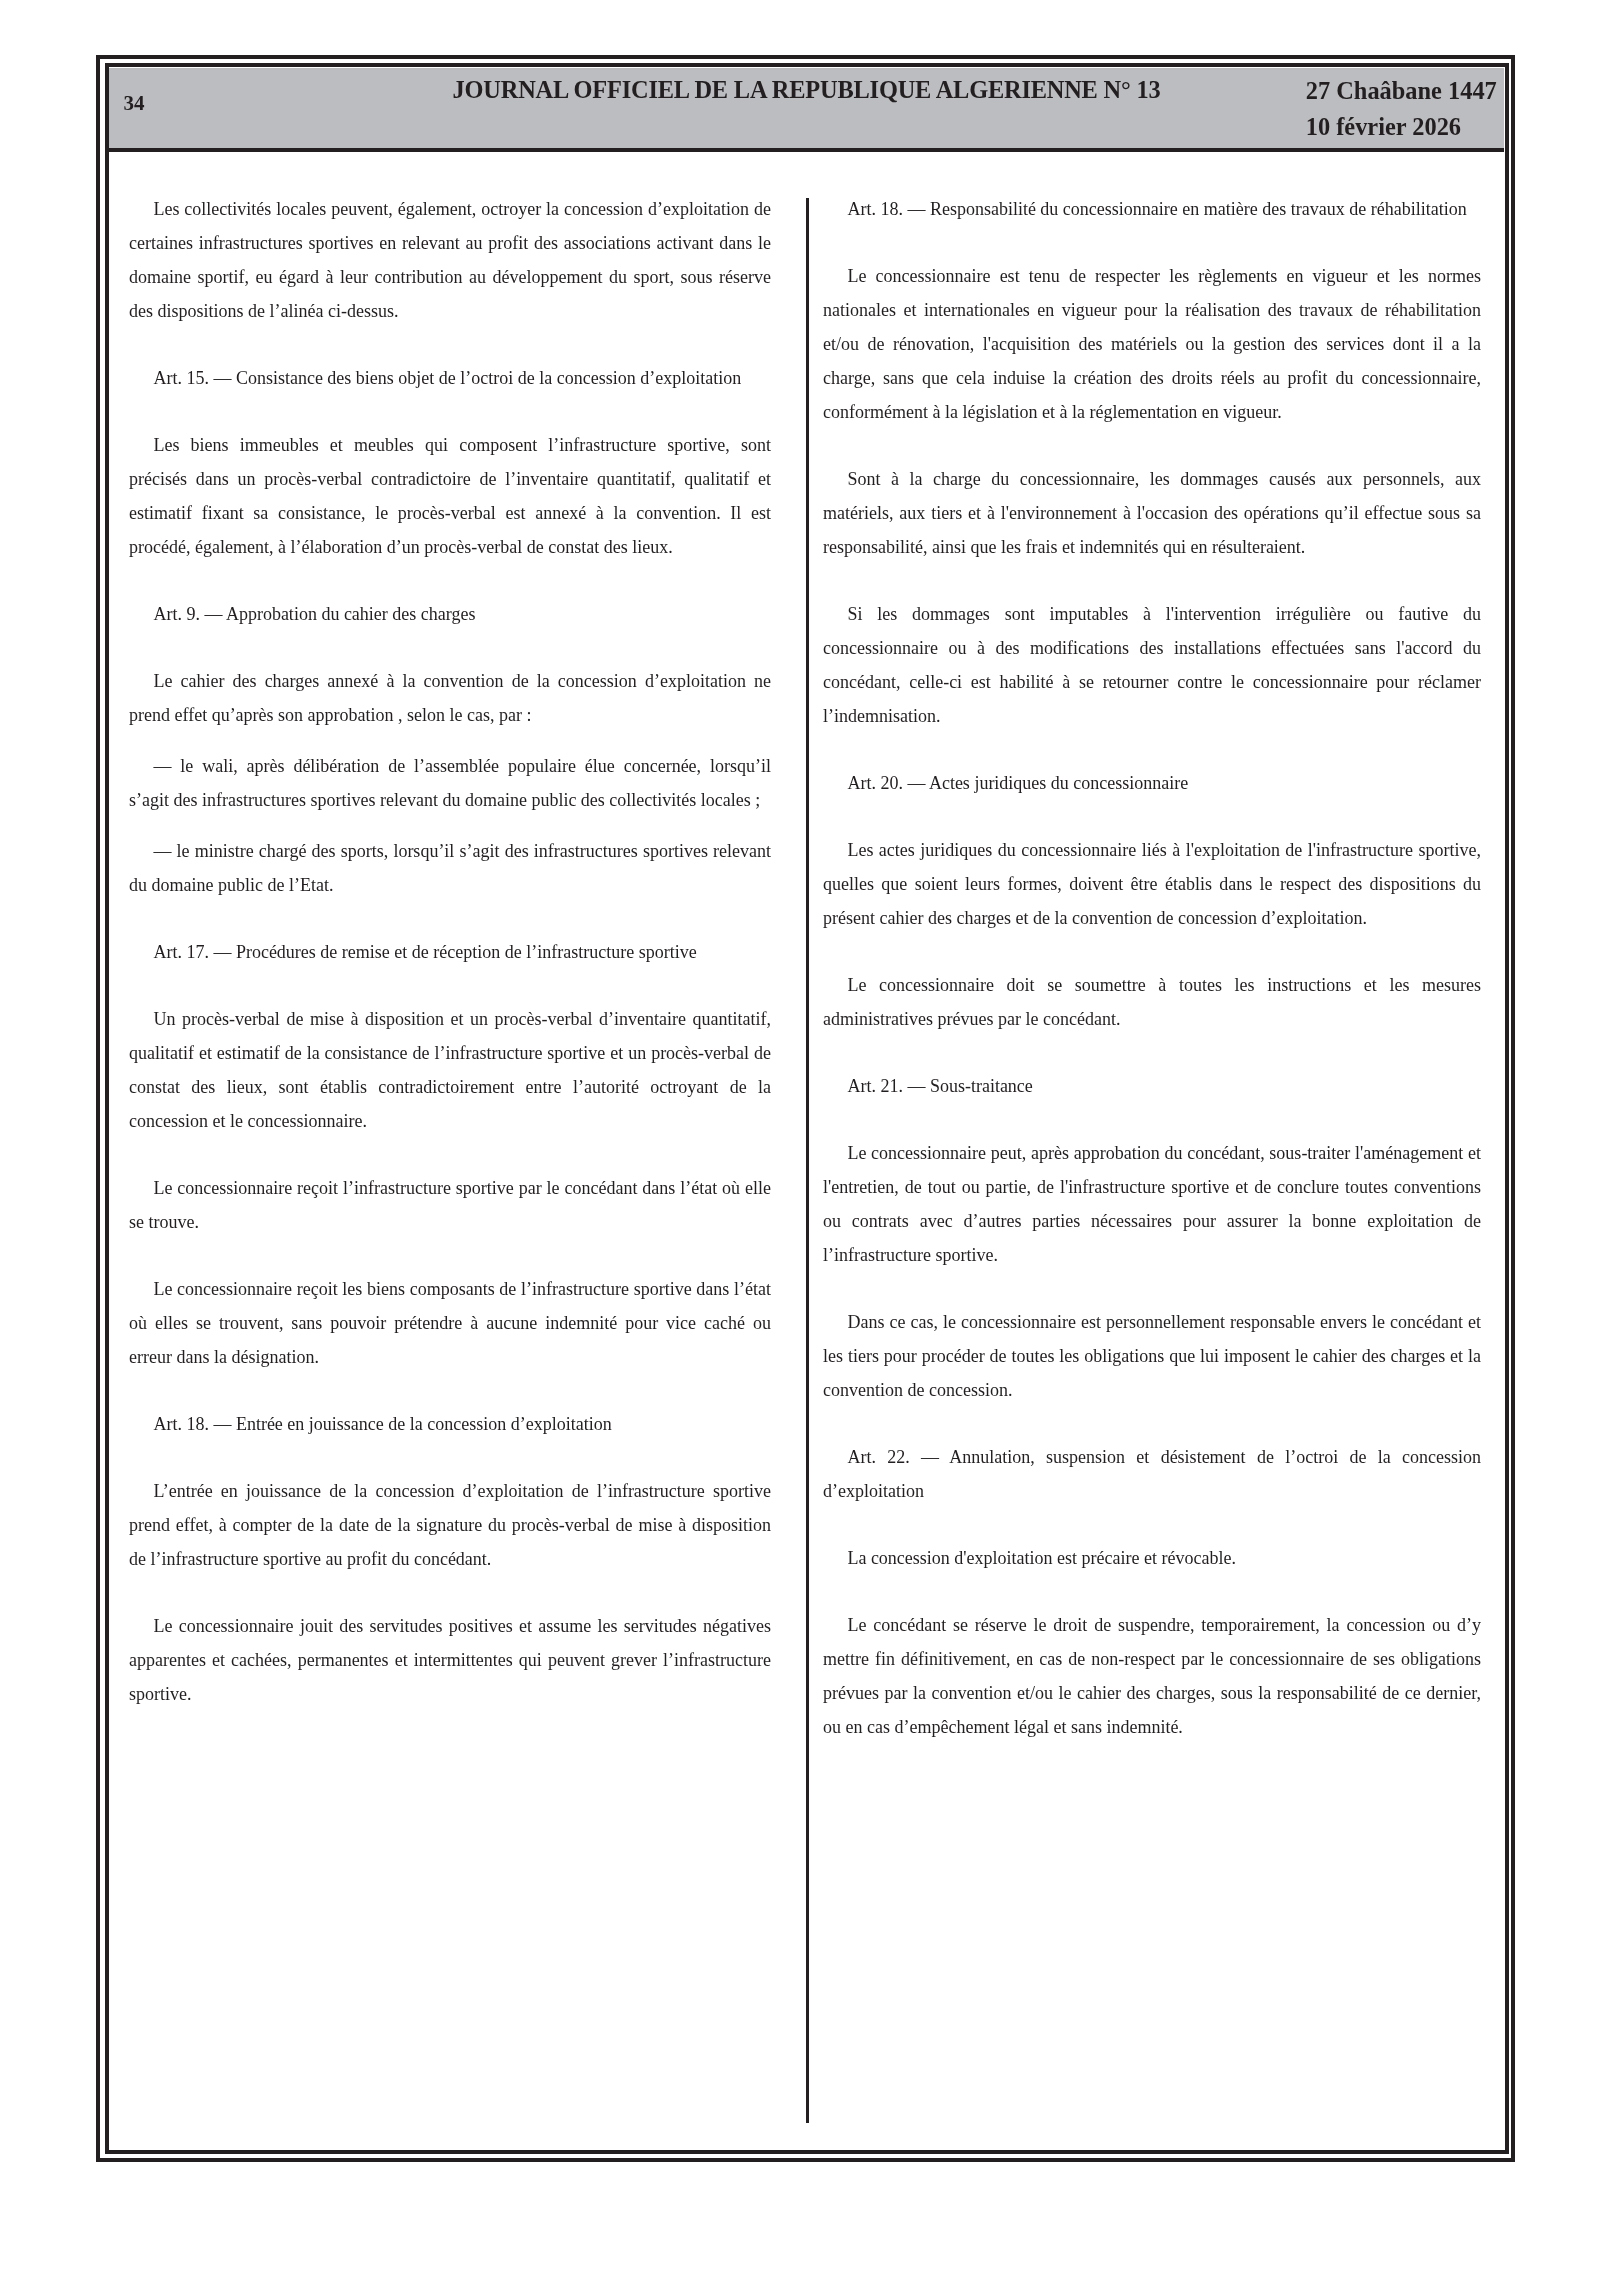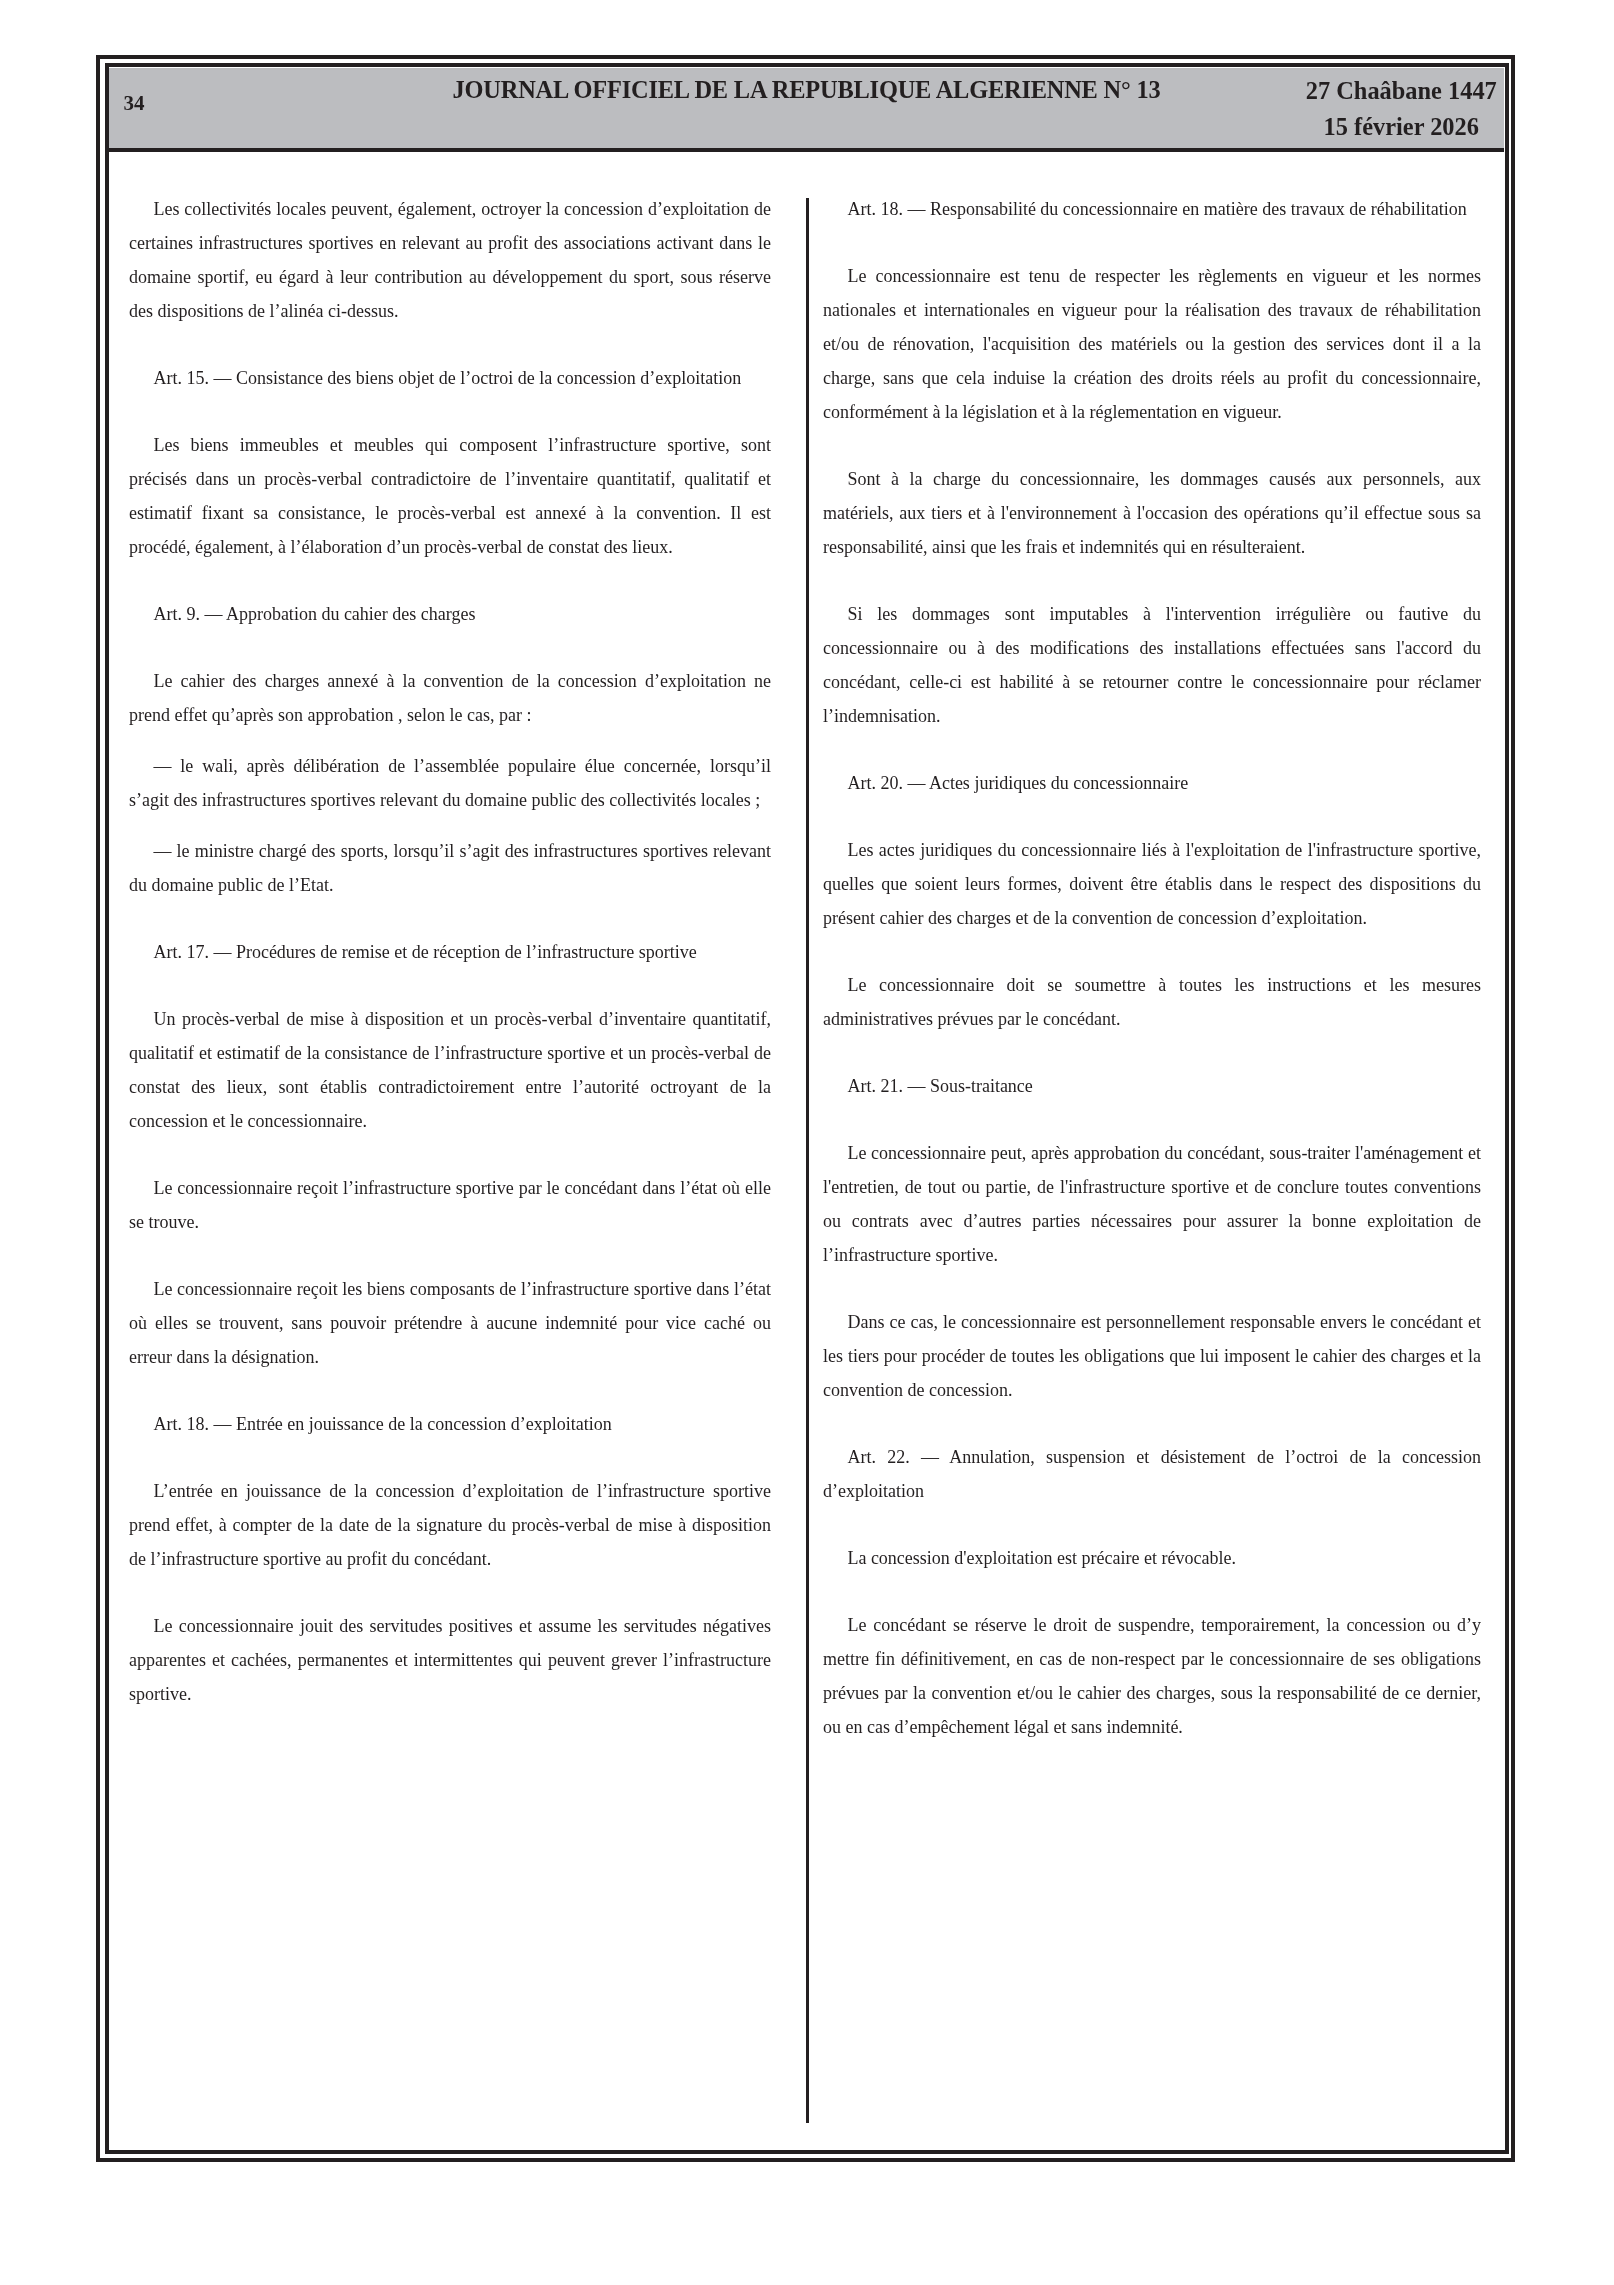--- a/index.html
+++ b/index.html
@@ -9,21 +9,21 @@
   .frame-outer { position: absolute; left: 96px; top: 55px; width: 1419px; height: 2107px;
                  border: 4.5px solid #231f20; box-sizing: border-box; }
   .frame-inner { position: absolute; left: 105px; top: 63px; width: 1404px; height: 2091px;
                  border: 4.5px solid #231f20; box-sizing: border-box; }
 
   .header { position: absolute; left: 109px; top: 68px; width: 1395px; height: 80px;
             background: #bcbdc0; border-bottom: 4.5px solid #231f20; box-sizing: content-box; }
   .header .page-num { position: absolute; left: 14.5px; top: 22.6px; font-size: 21px; font-weight: bold; }
   .header .journal-title { position: absolute; left: 0; right: 0; top: 8px; text-align: center;
                            font-size: 24.4px; font-weight: bold; letter-spacing: -0.2px; }
-  .header .dates { position: absolute; right: 7.2px; top: 5.4px; text-align: center; font-size: 24.4px;
+  .header .dates { position: absolute; right: 7.2px; top: 5.4px; text-align: left; font-size: 24.4px;
                    font-weight: bold; line-height: 36px; }
 
   .divider { position: absolute; left: 806px; top: 198px; width: 2.7px; height: 1925px; background: #231f20; }
 
   .column { position: absolute; top: 192px; width: 642px; font-size: 18px; line-height: 34px;
             text-align: justify; }
   .col-left { left: 129px; }
   .col-right { left: 823px; width: 658px; }
   .column p { margin: 0 0 33px 0; text-indent: 24.4px; }
   .column p.tight { margin-bottom: 17px; }
@@ -33,21 +33,21 @@
 <body>
 
 <div class="frame-outer"></div>
 <div class="frame-inner"></div>
 
 <div class="header">
   <div class="page-num">34</div>
   <div class="journal-title">JOURNAL OFFICIEL DE LA REPUBLIQUE ALGERIENNE N° 13</div>
   <div class="dates">
     <div>27 Chaâbane 1447</div>
-    <div>15 février 2026</div>
+    <div>10 février 2026</div>
   </div>
 </div>
 
 <div class="divider"></div>
 
 <div class="column col-left">
   <p>Les collectivités locales peuvent, également, octroyer la concession d’exploitation de certaines infrastructures sportives en relevant au profit des associations activant dans le domaine sportif, eu égard à leur contribution au développement du sport, sous réserve des dispositions de l’alinéa ci-dessus.</p>
   <p class="art">Art. 15. — Consistance des biens objet de l’octroi de la concession d’exploitation</p>
   <p>Les biens immeubles et meubles qui composent l’infrastructure sportive, sont précisés dans un procès-verbal contradictoire de l’inventaire quantitatif, qualitatif et estimatif fixant sa consistance, le procès-verbal est annexé à la convention. Il est procédé, également, à l’élaboration d’un procès-verbal de constat des lieux.</p>
   <p class="art">Art. 9. — Approbation du cahier des charges</p>

